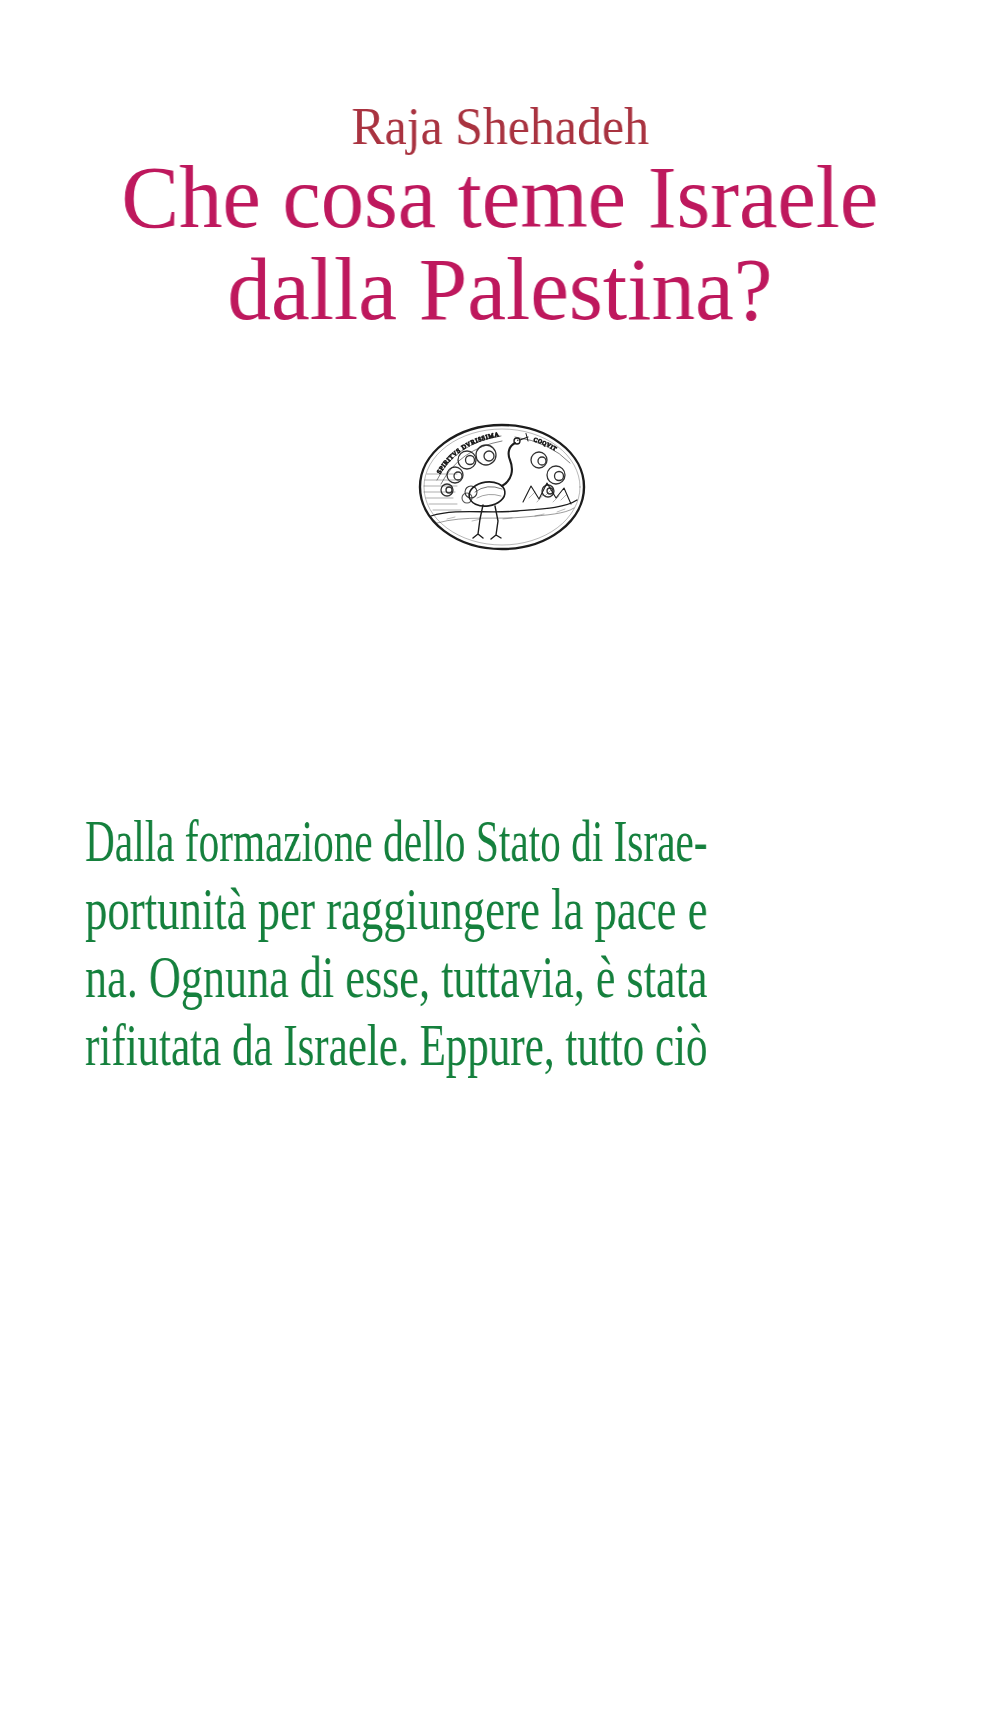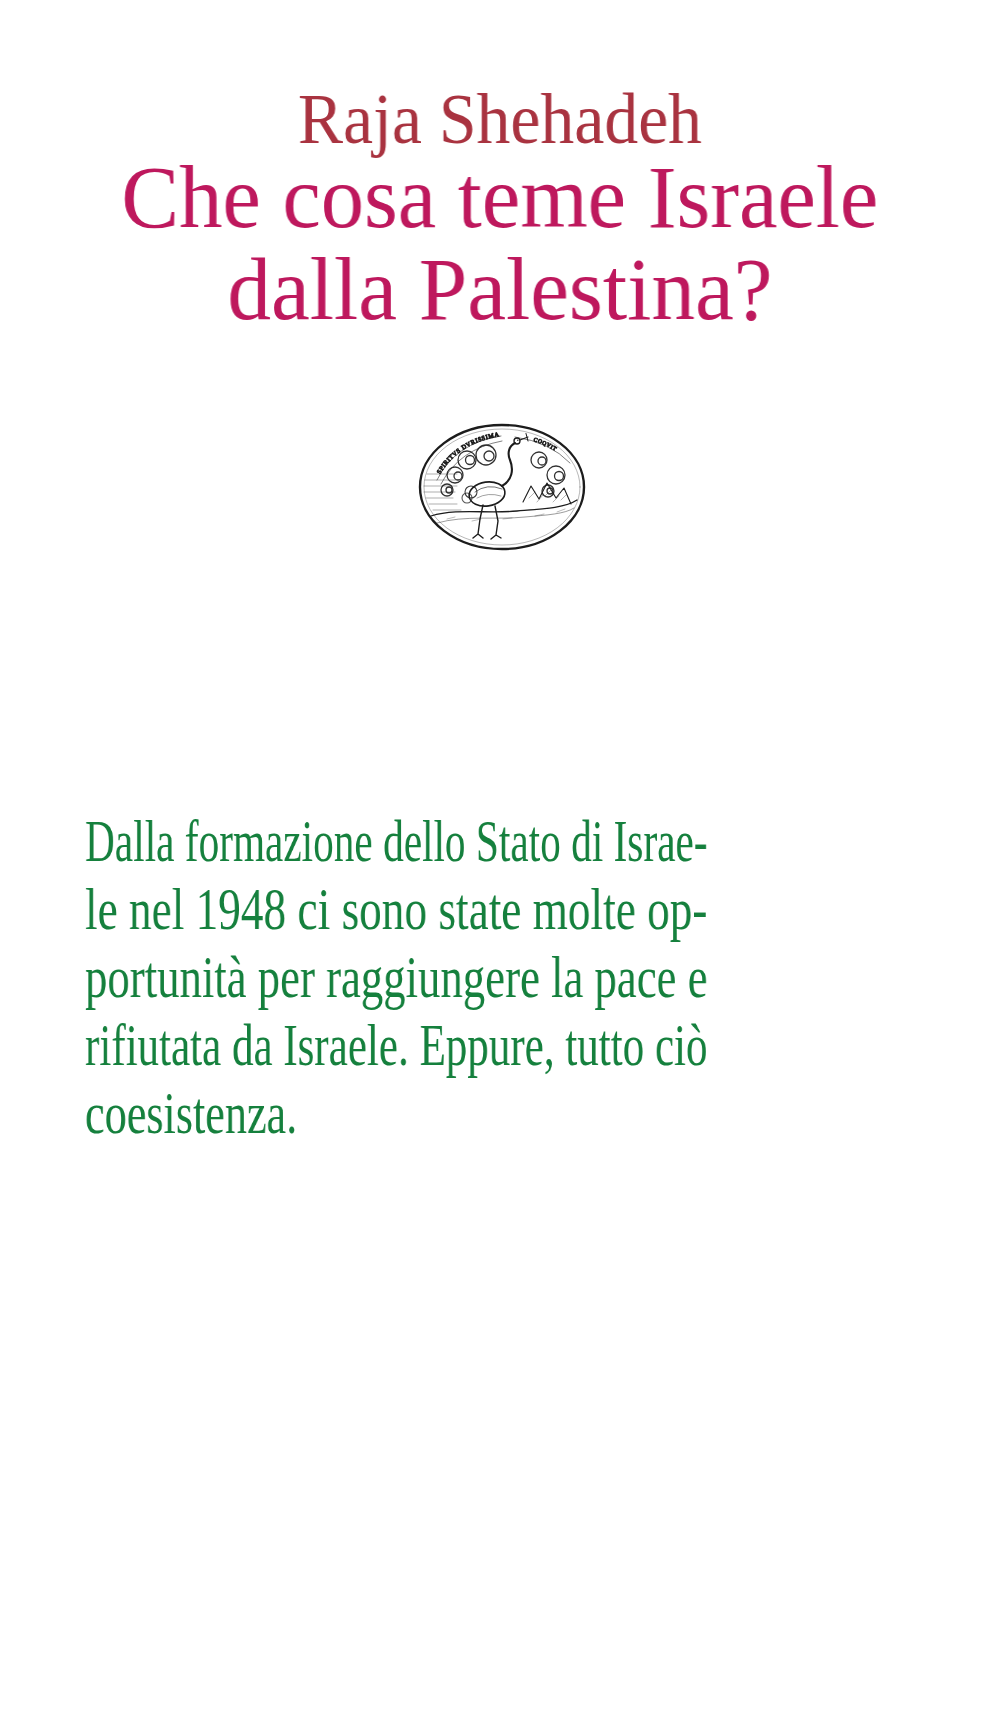--- a/index.html
+++ b/index.html
@@ -19,22 +19,22 @@
     white-space: nowrap;
   }
   .fitline {
     display: inline-block;
     white-space: nowrap;
     transform-origin: center center;
     will-change: transform;
   }
 
   .author {
-    top: 79px;
-    font-size: 72px;
+    top: 86px;
+    font-size: 53px;
     line-height: 80px;
     color: #a93340;
   }
 
   .title {
     top: 152px;
     font-size: 88px;
     line-height: 92px;
     color: #be185d;
   }
@@ -155,17 +155,16 @@
       <path d="M109,11.5 L111,19" stroke-width="1"></path>
 
       <path d="M66,83 L63,97 L61,112 M61,112 L56,116 M61,112 L66,116" stroke-width="1.4"></path>
       <path d="M78,84 L81,99 L79,113 M79,113 L74,117 M79,113 L84,116" stroke-width="1.4"></path>
     </g>
   </svg>
 </div>
 
 <div class="abs synopsis">
   <div class="syn-line"><span class="fitline" style="transform: scaleX(0.6881);">Dalla formazione dello Stato di Israe-</span></div>
-  <div class="syn-line"><span class="fitline" style="transform: scaleX(0.7547);">le nel 1948 ci sono state molte op-</span></div>
   <div class="syn-line"><span class="fitline" style="transform: scaleX(0.7459);">portunità per raggiungere la pace e</span></div>
+  <div class="syn-line"><span class="fitline" style="transform: scaleX(0.7369);">na. Ognuna di esse, tuttavia, è stata</span></div>
   <div class="syn-line"><span class="fitline" style="transform: scaleX(0.7172);">rifiutata da Israele. Eppure, tutto ciò</span></div>
-  <div class="syn-line"><span class="fitline" style="transform: scaleX(0.7364);">coesistenza.</span></div>
 </div>
 
 </body></html>

